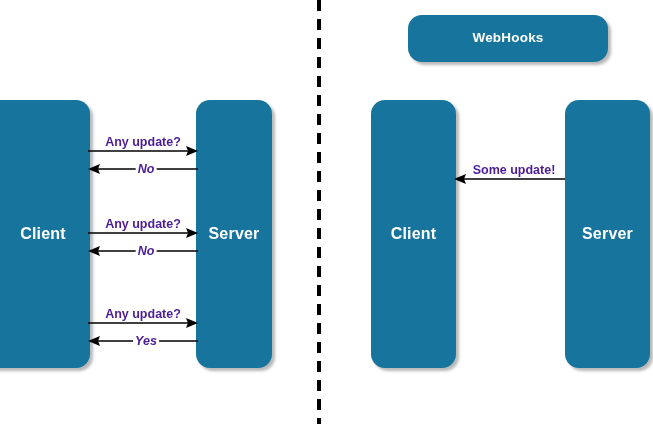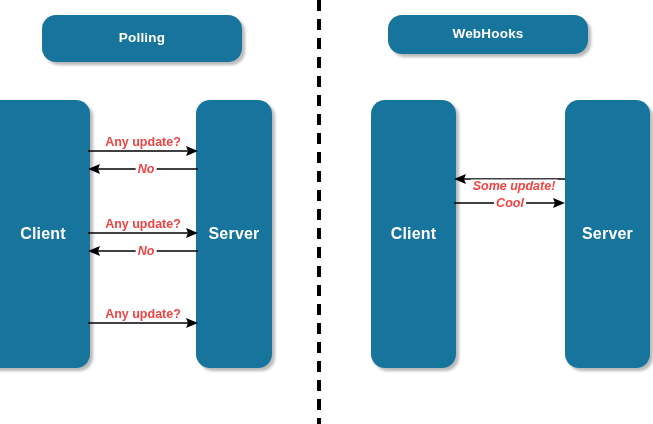--- a/index.html
+++ b/index.html
@@ -55,42 +55,39 @@
     height: 14px;
   }
   .arrow svg {
     display: block;
     overflow: visible;
   }
   .arrow-label {
     position: absolute;
     font-size: 12.5px;
     font-weight: bold;
-    color: #ef4444;
+    color: #4c1d95;
     background: #ffffff;
     padding: 0 2px;
     white-space: nowrap;
     line-height: 1;
   }
   .arrow-label.above {
     transform: translate(-50%, -100%);
   }
   .arrow-label.inline {
     transform: translate(-50%, -50%);
     font-style: italic;
   }
 </style>
 </head>
 <body>
 
 <div id="canvas">
 
-  <div class="node title-node" style="left:42px; top:15px; width:200px; height:47px;">
-    <span class="node-label">Polling</span>
-  </div>
 
   <div class="node" style="left:-16px; top:100px; width:106px; height:268px;">
     <span class="node-label" style="padding-left:12px;">Client</span>
   </div>
 
   <div class="node" style="left:196px; top:100px; width:76px; height:268px;">
     <span class="node-label">Server</span>
   </div>
 
   <div class="arrow" style="left:88px; top:144px; width:110px;">
@@ -126,44 +123,44 @@
   </div>
 
   <div class="arrow" style="left:88px; top:316px; width:110px;">
     <svg width="110" height="14" viewBox="0 0 110 14">
       <line x1="0" y1="7" x2="101" y2="7" stroke="#000000" stroke-width="1.6"></line>
       <polygon points="110,7 98,2 100,7 98,12" fill="#000000"></polygon>
     </svg>
     <span class="arrow-label above" style="left:55px; top:4px;">Any update?</span>
   </div>
 
+  <div class="arrow" style="left:88px; top:334px; width:110px;">
+    <svg width="110" height="14" viewBox="0 0 110 14">
+      <line x1="9" y1="7" x2="110" y2="7" stroke="#000000" stroke-width="1.6"></line>
+      <polygon points="0,7 12,2 10,7 12,12" fill="#000000"></polygon>
+    </svg>
+    <span class="arrow-label inline" style="left:58px; top:7px;">Yes</span>
+  </div>
 
   <div class="divider"></div>
 
-  <div class="node title-node" style="left:388px; top:15px; width:200px; height:39px;">
+  <div class="node title-node" style="left:408px; top:15px; width:200px; height:47px;">
     <span class="node-label">WebHooks</span>
   </div>
 
   <div class="node" style="left:371px; top:100px; width:85px; height:268px;">
     <span class="node-label">Client</span>
   </div>
 
   <div class="node" style="left:565px; top:100px; width:85px; height:268px;">
     <span class="node-label">Server</span>
   </div>
 
   <div class="arrow" style="left:454px; top:172px; width:111px;">
     <svg width="111" height="14" viewBox="0 0 111 14">
       <line x1="9" y1="7" x2="111" y2="7" stroke="#000000" stroke-width="1.6"></line>
       <polygon points="0,7 12,2 10,7 12,12" fill="#000000"></polygon>
     </svg>
-    <span class="arrow-label above" style="left:60px; top:20px;font-style:italic;">Some update!</span>
+    <span class="arrow-label above" style="left:60px; top:4px;">Some update!</span>
   </div>
 
-  <div class="arrow" style="left:454px; top:196px; width:111px;">
-    <svg width="111" height="14" viewBox="0 0 111 14">
-      <line x1="0" y1="7" x2="102" y2="7" stroke="#000000" stroke-width="1.6"></line>
-      <polygon points="111,7 99,2 101,7 99,12" fill="#000000"></polygon>
-    </svg>
-    <span class="arrow-label inline" style="left:56px; top:7px;">Cool</span>
-  </div>
 
 </div>
 
 </body></html>

